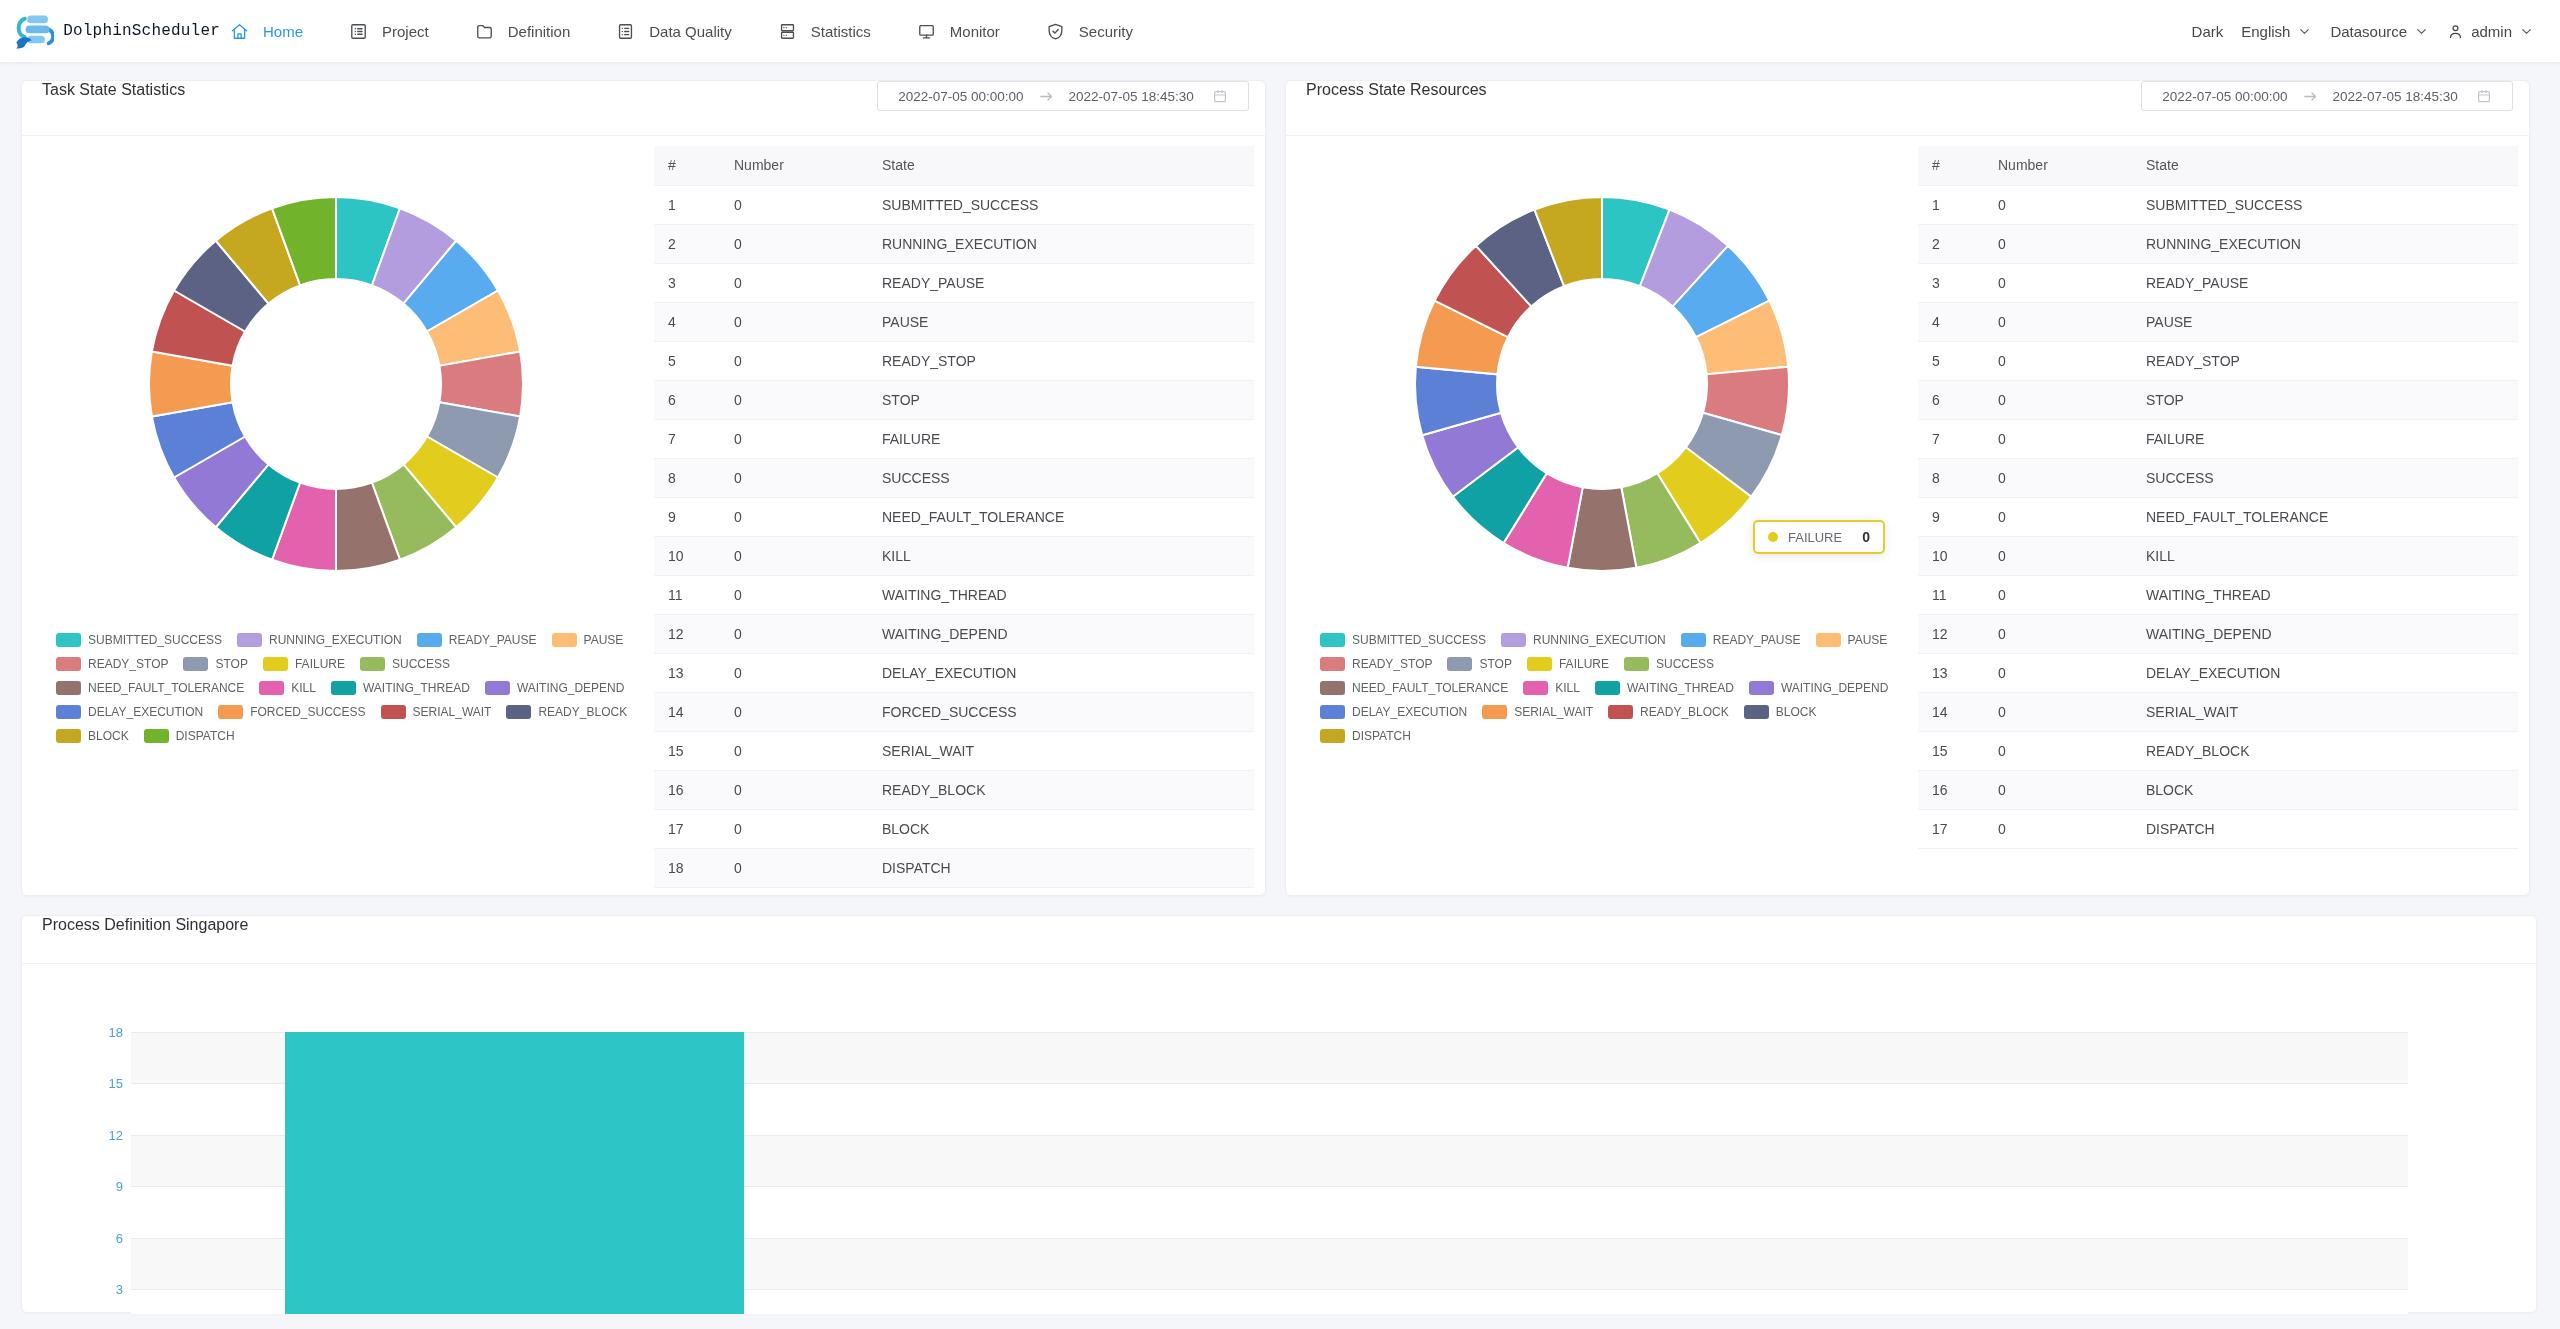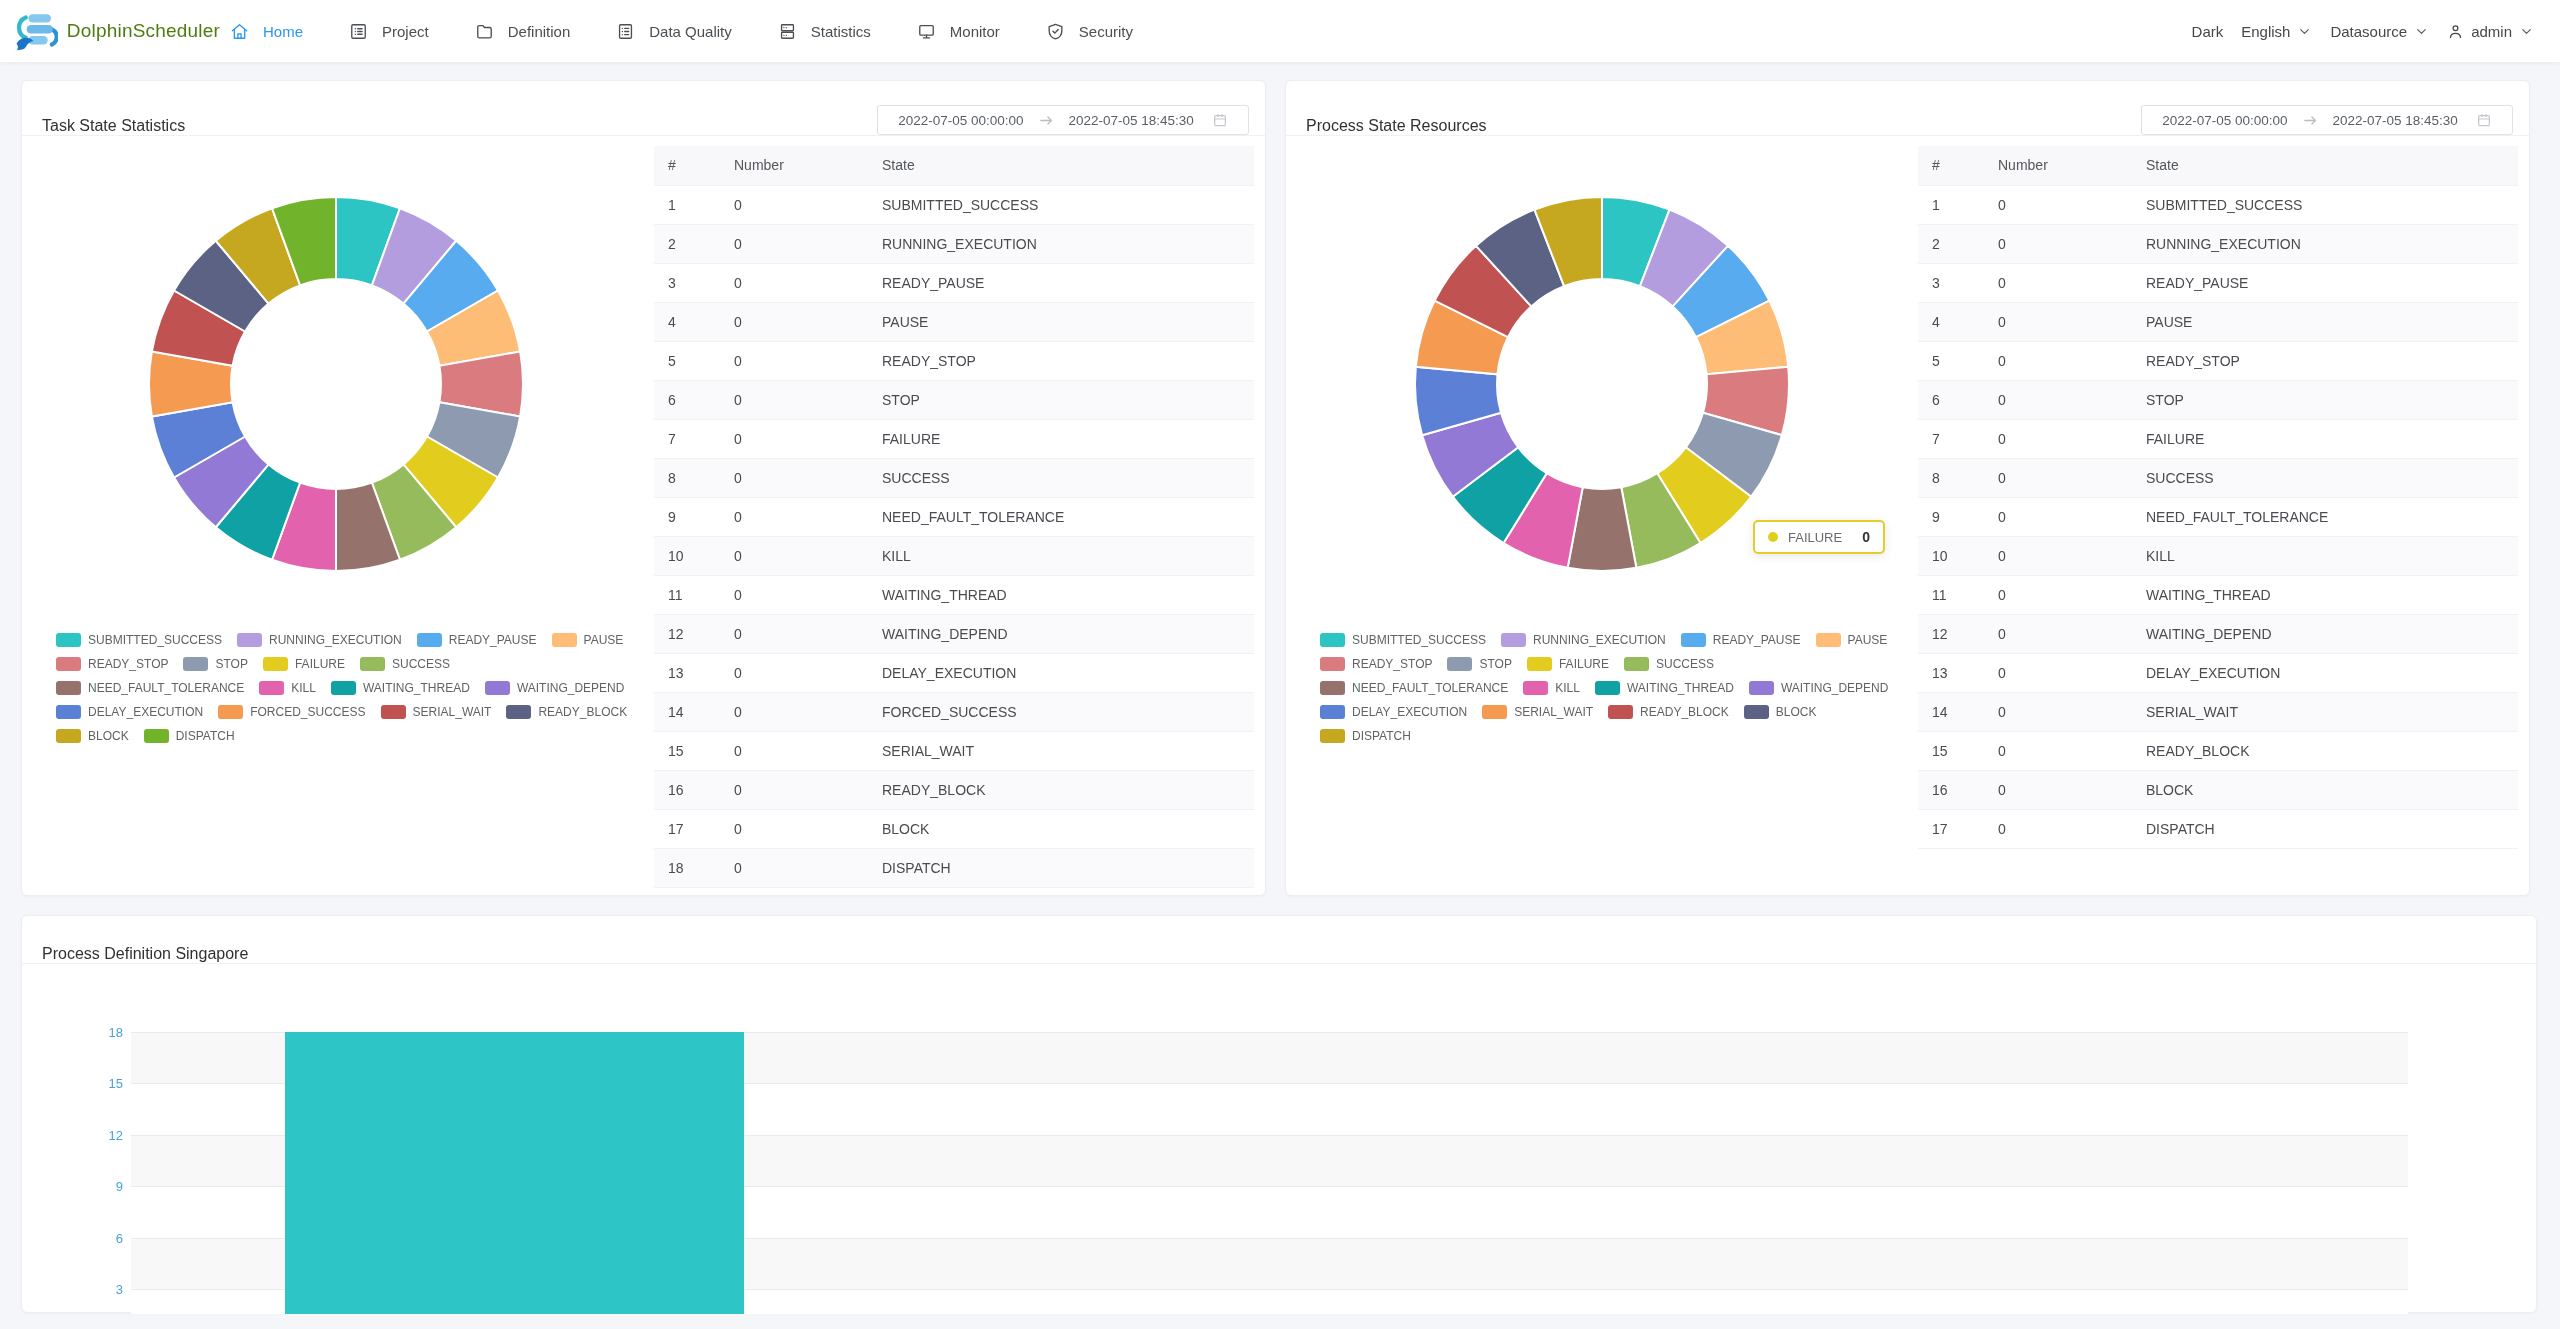--- a/index.html
+++ b/index.html
@@ -4,37 +4,37 @@
 <style>
   * { margin:0; padding:0; box-sizing:border-box; }
   html,body { width:2560px; height:1329px; overflow:hidden; }
   body { font-family:"Liberation Sans", sans-serif; background:#f5f6fa; }
   .page { position:relative; width:2560px; height:1329px; background:#f5f6fa; }
 
   
   .navbar { position:absolute; top:0; left:0; right:0; height:62px; background:#fff;
             display:flex; align-items:center; box-shadow:0 1px 4px rgba(0,0,0,.06); z-index:5; }
   .brand { display:flex; align-items:center; gap:9px; margin-left:14px; width:206px; }
-  .brand-name { font-size:19px; font-weight:500; color:#4d7c0f; letter-spacing:.2px; }
+  .brand-name { font-size:16px; font-weight:500; color:#0f172a; letter-spacing:.2px;font-family:Liberation Mono, monospace; }
   .menu { display:flex; gap:46px; margin-left:10px; }
   .menu-item { display:flex; align-items:center; gap:14px; font-size:15px; color:#4a4f54; cursor:pointer; }
   .menu-item svg { width:19px; height:19px; }
   .menu-item.active { color:#2996f0; }
   .nav-right { margin-left:auto; display:flex; align-items:center; gap:18px; padding-right:26px;
                font-size:15px; color:#44484d; }
   .dd { display:flex; align-items:center; gap:7px; cursor:pointer; }
   .chev { width:15px; height:15px; color:#5d6166; }
 
   
   .card { position:absolute; background:#fff; border:1px solid #ededf2; border-radius:6px;
           box-shadow:0 1px 3px rgba(0,0,0,.03); }
   .card-task       { left:21px;   top:80px;  width:1245px; height:816px; }
   .card-process    { left:1285px; top:80px;  width:1245px; height:816px; }
   .card-definition { left:21px;   top:915px; width:2516px; height:398px; }
-  .card-header { height:55px; display:flex; align-items:flex-end; justify-content:space-between;
+  .card-header { height:55px; display:flex; align-items:flex-start; justify-content:space-between;
                  padding:0 16px 0 20px; border-bottom:1px solid #f0f0f5; }
   .card-definition .card-header { height:48px; }
   .card-title { font-size:16px; color:#303133; }
   .card-body { position:absolute; left:0; right:0; top:55px; bottom:0; }
 
   
   .datepicker { display:flex; align-items:center; justify-content:center; gap:14px;
                 width:372px; height:30px; border:1px solid #dfe1e6; border-radius:3px;
                 padding:0 10px; font-size:13.5px; color:#5a5e66; background:#fff; cursor:pointer; }
   .datepicker .arrow { width:17px; height:17px; color:#b8bcc2; }

